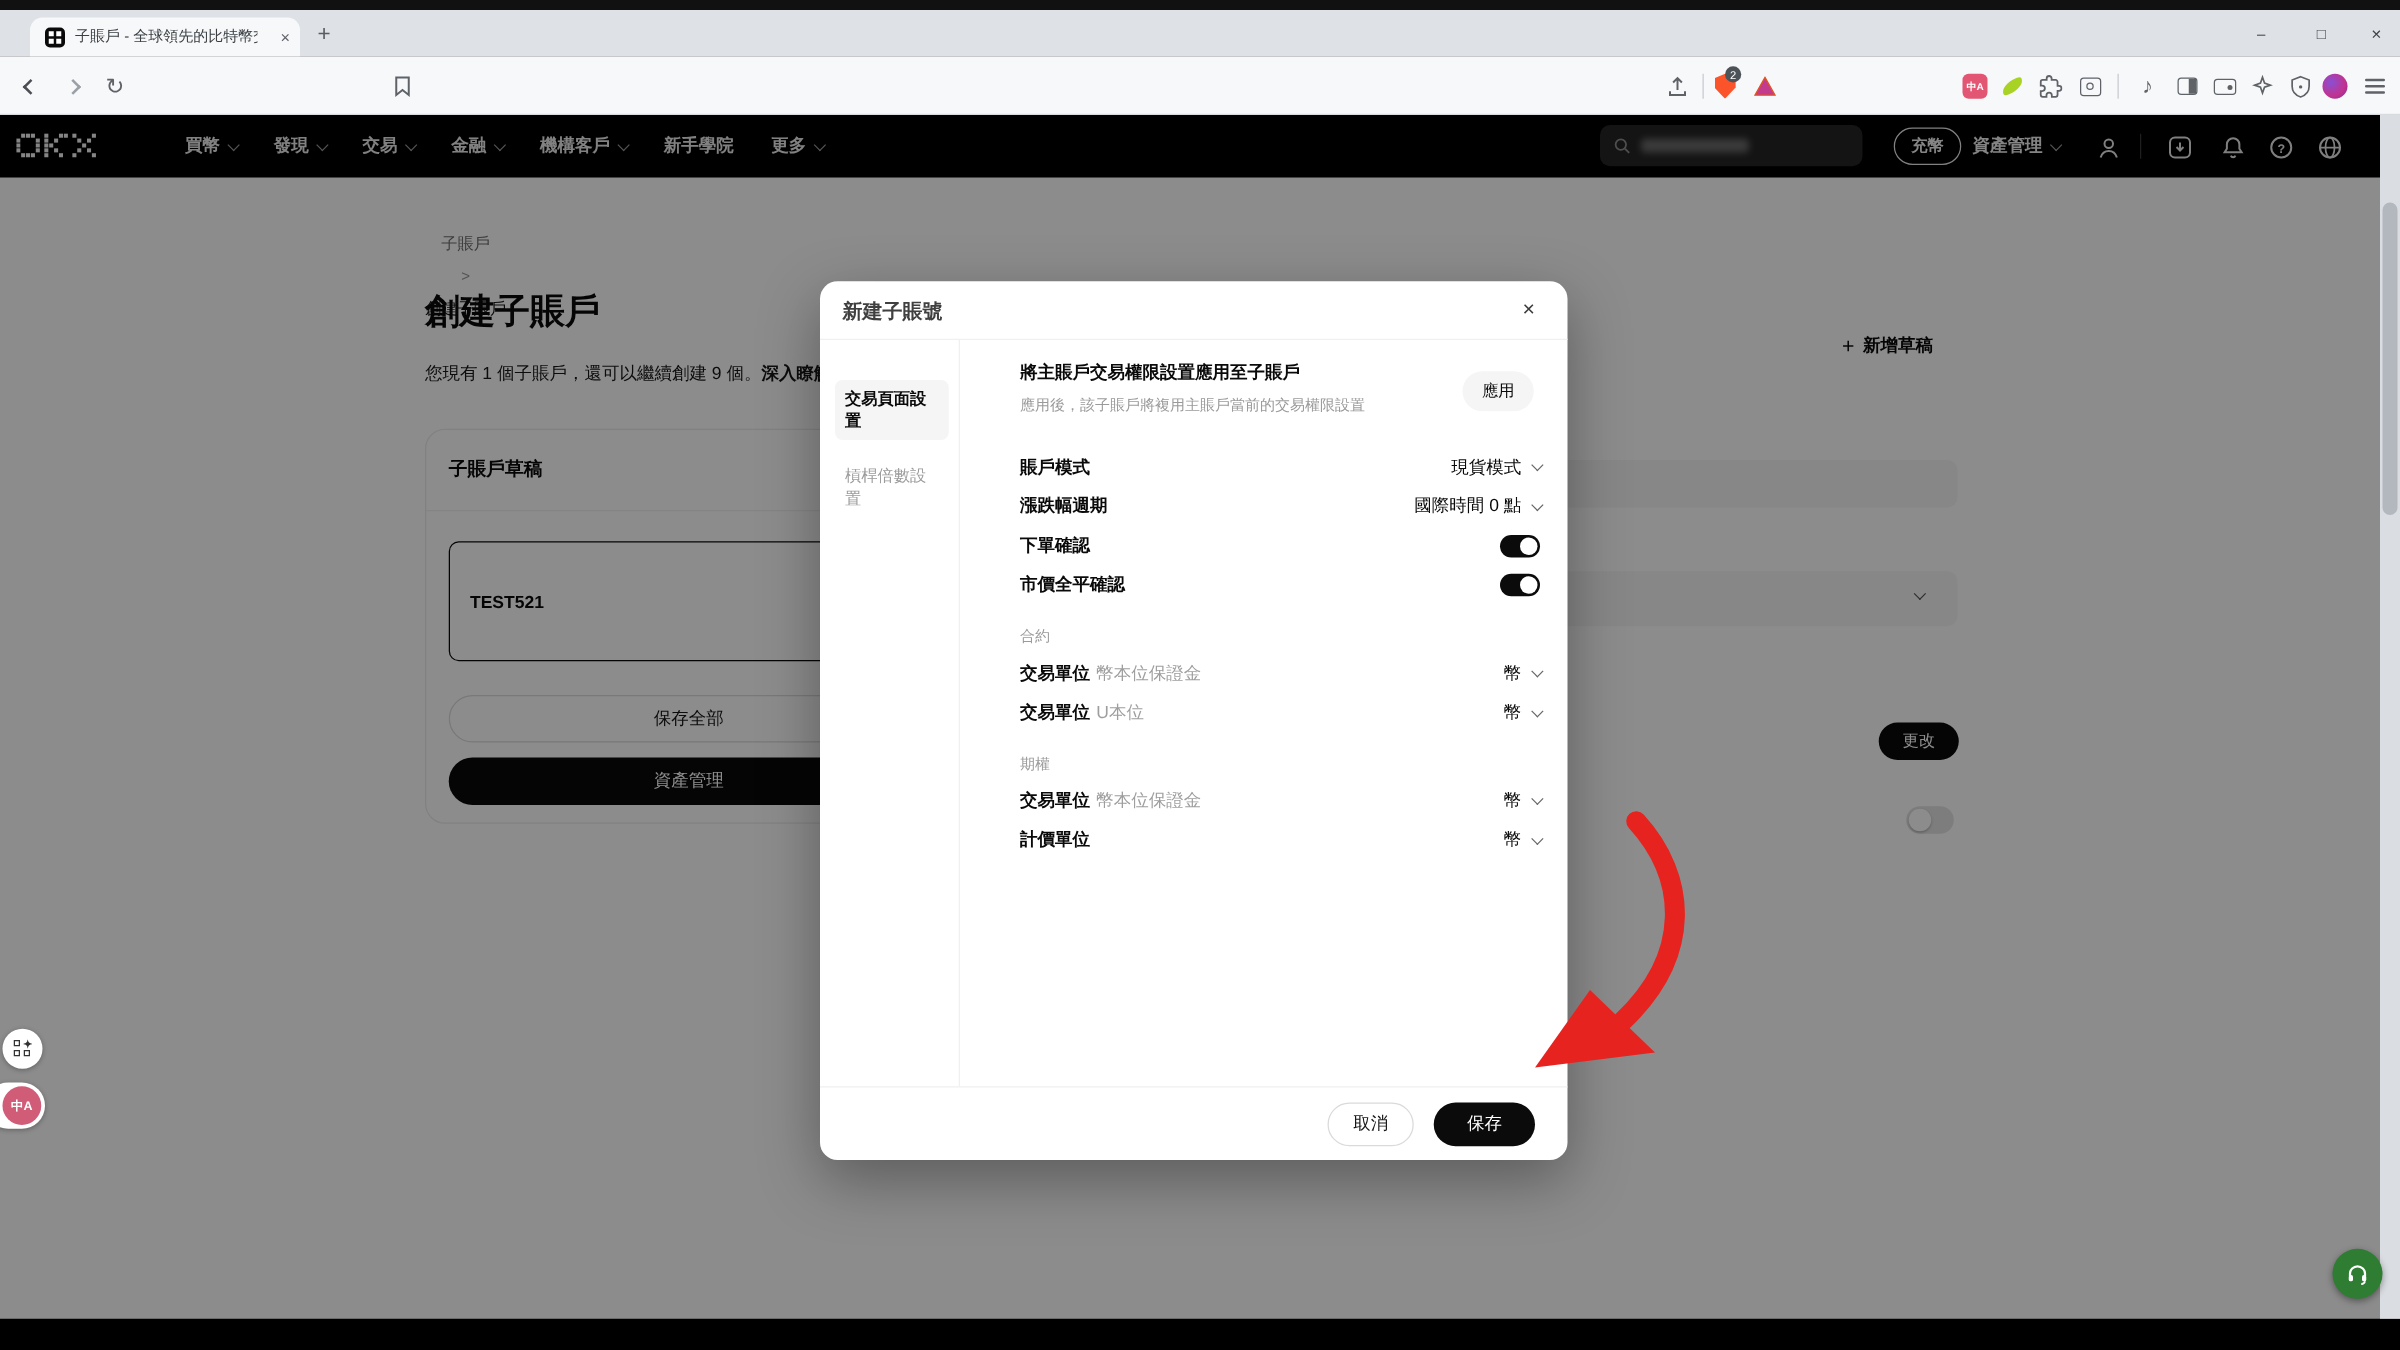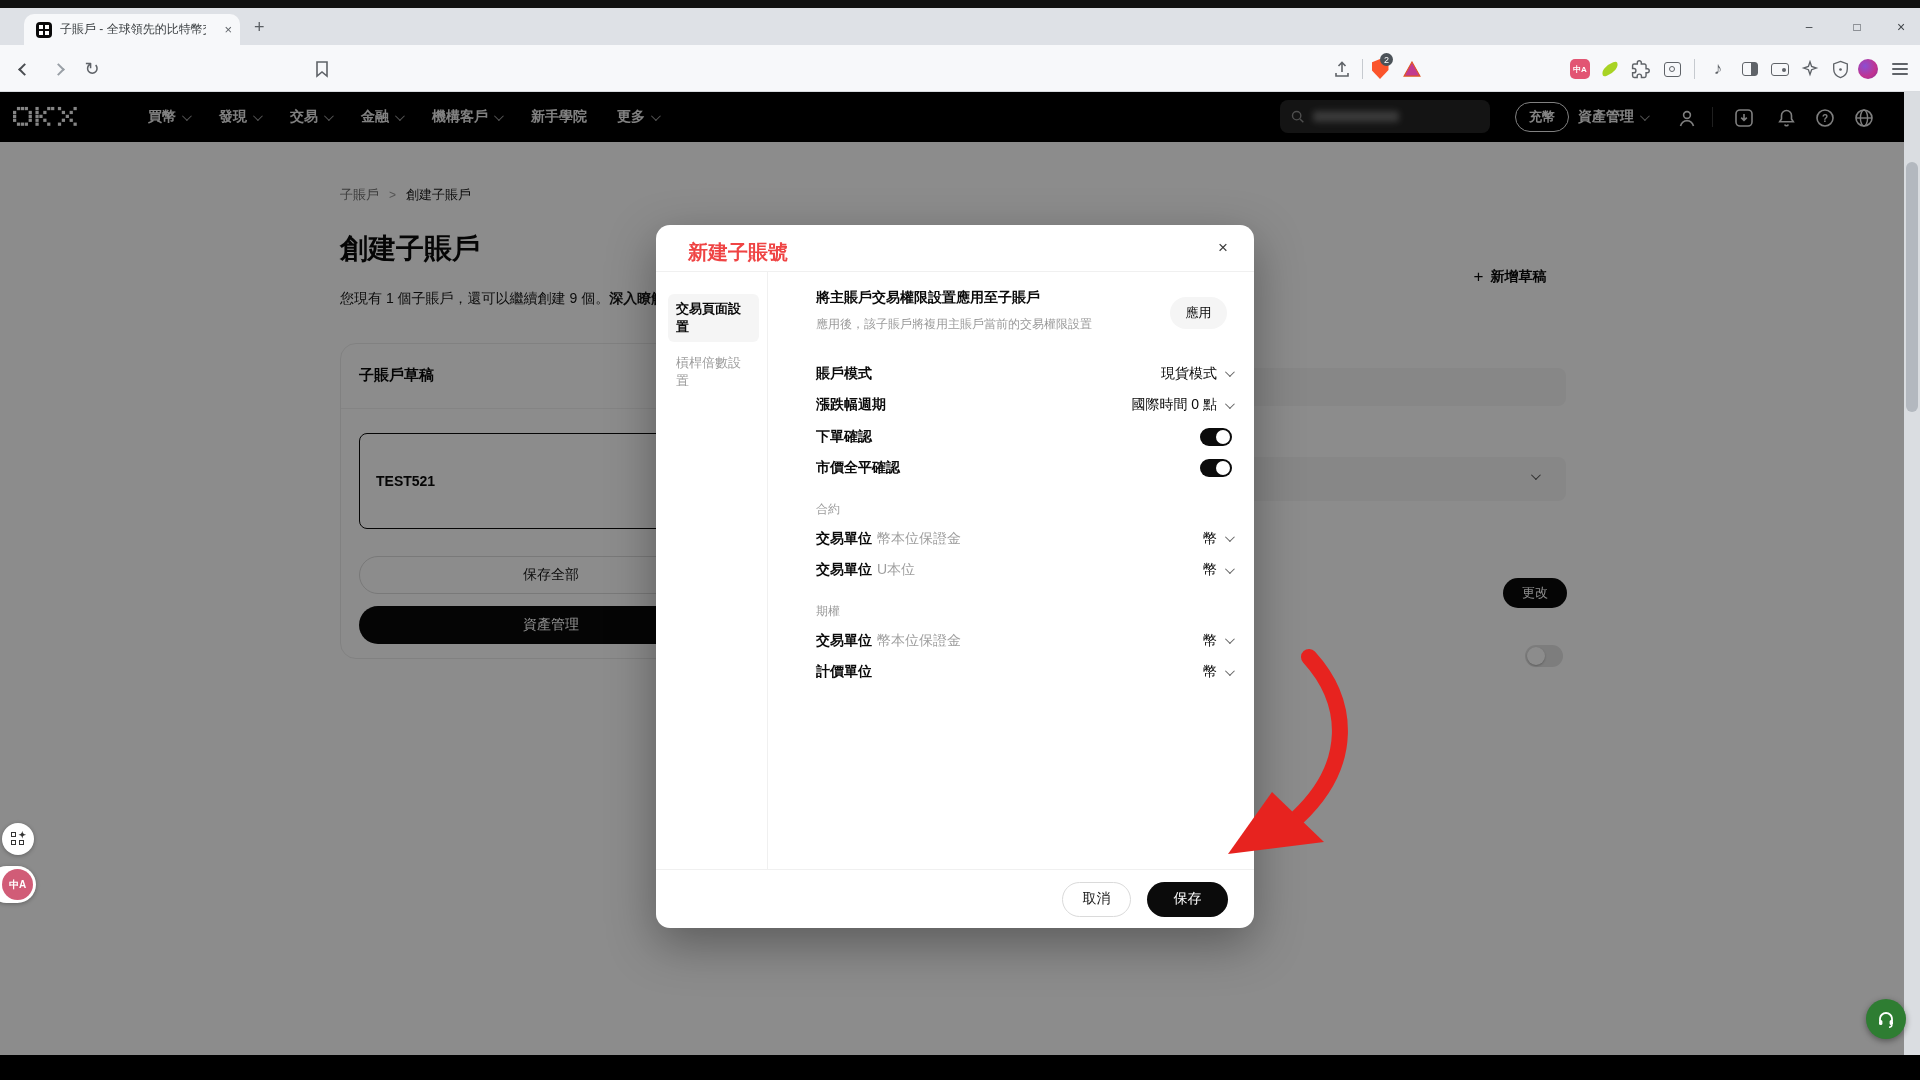--- a/index.html
+++ b/index.html
@@ -57,21 +57,21 @@
   .nav-item { display:flex; align-items:center; gap:6px; color:#ececec; font-size:14px; font-weight:600; }
   .dchev { width:7px; height:7px; border-right:1.6px solid #9b9b9b; border-bottom:1.6px solid #9b9b9b; transform:rotate(45deg) translateY(-2px); }
   .nav-search { position:absolute; left:1280px; top:8px; width:210px; height:33px; background:#252525; border-radius:8px;
                 display:flex; align-items:center; padding:0 10px; }
   .blurtxt { width:86px; height:11px; margin-left:8px; background:#777; filter:blur(3px); opacity:.85; border-radius:3px; }
   .pill-outline-w { position:absolute; left:1515px; top:10px; width:54px; height:30px; border:1px solid #ececec; border-radius:16px;
                     color:#f2f2f2; font-size:13px; font-weight:600; display:flex; align-items:center; justify-content:center; }
   .nav-assets { position:absolute; left:1578px; top:0; height:50px; display:flex; align-items:center; gap:6px; color:#f0f0f0; font-size:14px; font-weight:600; }
   .okx-ic { position:absolute; top:15px; width:22px; height:22px; display:flex; align-items:center; justify-content:center; color:#e8e8e8; }
 
-  .breadcrumb { position:absolute; left:340px; top:94px; display:flex; gap:10px; font-size:13px; align-items:center; }
+  .breadcrumb { position:absolute; left:340px; top:94px; display:flex; gap:10px; font-size:13px; align-items:center;flex-direction:column; }
   .bc-a { color:#6f6f6f; } .bc-sep { color:#9a9a9a; font-size:12px; } .bc-b { color:#161616; }
   .page-title { position:absolute; left:340px; top:138px; font-size:28px; font-weight:700; color:#0a0a0a; }
   .page-sub { position:absolute; left:340px; top:198px; font-size:14px; color:#161616; }
   .page-sub b { font-weight:700; }
 
   .draft-card { position:absolute; left:340px; top:251px; width:420px; height:316px; background:#fff;
                 border:1px solid #ececec; border-radius:16px; }
   .dc-title { position:absolute; left:18px; top:22px; font-size:15px; font-weight:700; color:#0a0a0a; }
   .dc-div { position:absolute; left:0; top:64px; width:100%; height:1px; background:#f0f0f0; }
   .dc-input { position:absolute; left:18px; top:89px; width:384px; height:96px; border:1.5px solid #0a0a0a; border-radius:8px;
@@ -92,25 +92,25 @@
 
   .bottom-bar { position:absolute; left:0; top:963px; width:1920px; height:25px; background:#000; }
   .dim { position:absolute; inset:0; background:rgba(0,0,0,0.45); z-index:50; }
   .scrollbar { position:absolute; right:0; top:0; width:16px; height:963px; background:#dadde1; z-index:60; }
   .sb-thumb { position:absolute; left:2px; top:70px; width:12px; height:250px; background:#b3b8bf; border-radius:6px; }
 
   
   .modal { position:absolute; left:656px; top:133px; width:598px; height:703px; background:#fff; border-radius:14px;
            z-index:100; box-shadow:0 16px 48px rgba(0,0,0,.35); }
   .m-head { position:absolute; left:0; top:0; width:100%; height:47px; border-bottom:1px solid #f0f0f0; }
-  .m-title { position:absolute; left:32px; top:14px; font-size:20px; font-weight:700; color:#ef4444; }
+  .m-title { position:absolute; left:18px; top:14px; font-size:16px; font-weight:700; color:#404040; }
   .m-close { position:absolute; right:20px; top:12px; width:22px; height:22px; font-size:17px; color:#3c3c3c;
              display:flex; align-items:center; justify-content:center; }
   .m-side { position:absolute; left:0; top:47px; width:112px; bottom:59px; border-right:1px solid #f0f0f0; padding-top:18px; }
-  .m-nav-item { margin:4px 8px 6px 12px; padding:6px 8px; border-radius:6px; font-size:13px; color:#9b9b9b; }
+  .m-nav-item { margin:14px 8px 6px 12px; padding:6px 8px; border-radius:6px; font-size:13px; color:#9b9b9b; }
   .m-nav-item.active { background:#f5f5f5; color:#0a0a0a; font-weight:700; }
   .m-apply { position:absolute; left:160px; top:64px; width:416px; }
   .m-apply-title { font-size:14px; font-weight:700; color:#0a0a0a; }
   .m-apply-desc { font-size:12px; color:#9a9a9a; margin-top:9px; width:330px; }
   .m-apply-btn { position:absolute; right:5px; top:8px; width:57px; height:32px; background:#f5f5f5; border-radius:16px;
                  font-size:13px; color:#0a0a0a; display:flex; align-items:center; justify-content:center; }
   .m-rows { position:absolute; left:160px; top:133px; width:416px; }
   .m-row { height:31.5px; display:flex; align-items:center; justify-content:space-between; }
   .m-label { font-size:14px; color:#0a0a0a; font-weight:600; }
   .m-note { font-size:14px; color:#9e9e9e; font-weight:400; margin-left:5px; }

